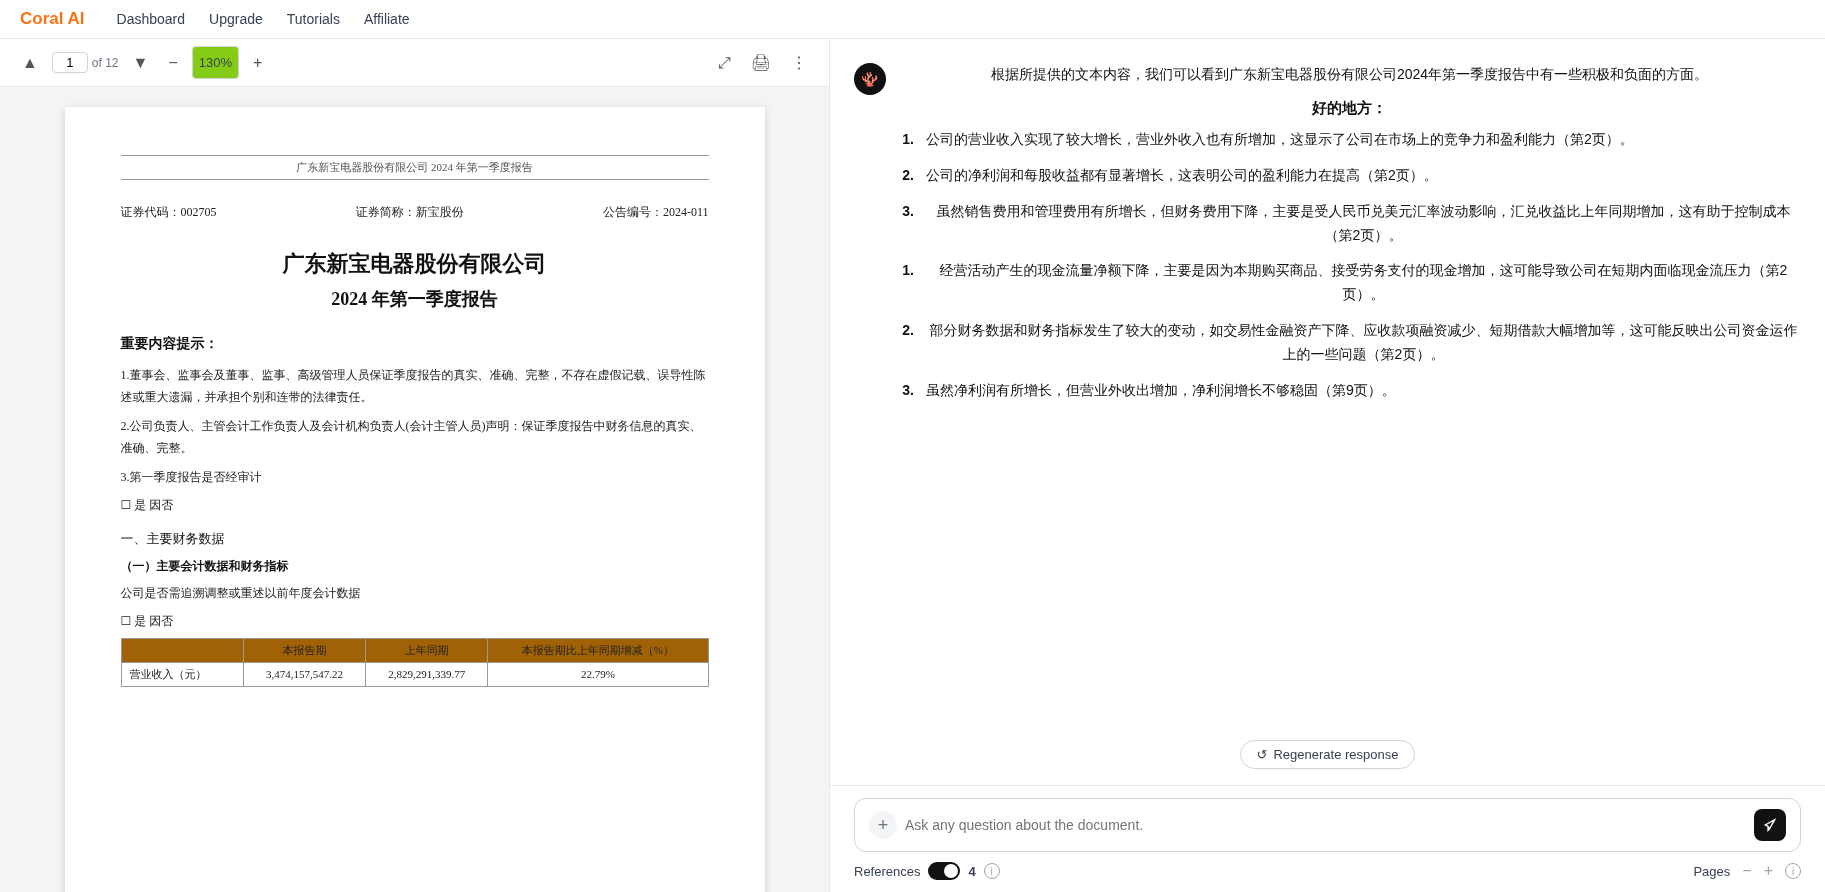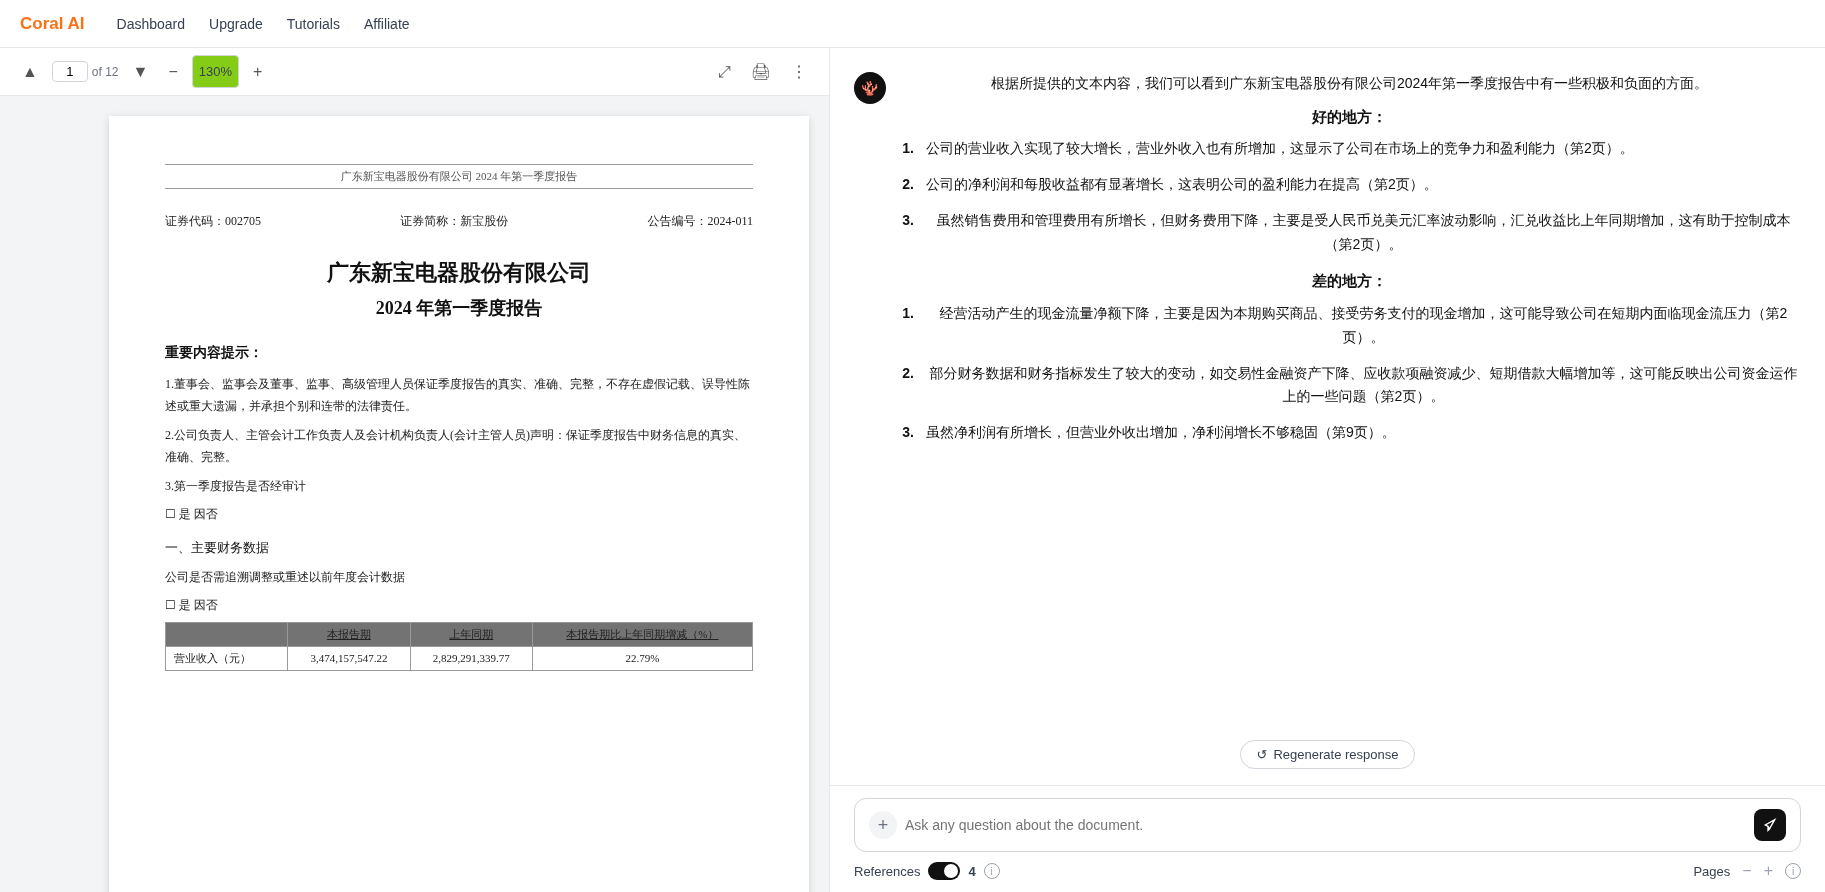--- a/index.html
+++ b/index.html
@@ -1,20 +1,20 @@
 <!DOCTYPE html>
 <html><head>
   <meta charset="utf-8">
   <style>
     * { margin: 0; padding: 0; box-sizing: border-box; }
     body { font-family: -apple-system, BlinkMacSystemFont, 'Segoe UI', sans-serif; background: #fff; width: 1825px; height: 892px; overflow: hidden; display: flex; flex-direction: column; }
 
     
     .top-nav {
-      display: flex; align-items: center; padding: 0 20px; height: 48px;
+      display: flex; align-items: center; padding: 0 20px; height: 39px;
       border-bottom: 1px solid #e5e7eb; background: #fff; flex-shrink: 0;
     }
     .nav-logo {
       font-weight: 700; font-size: 17px; color: #f97316; margin-right: 32px;
     }
     .nav-links { display: flex; gap: 24px; }
     .nav-link {
       font-size: 14px; color: #374151; cursor: pointer; text-decoration: none;
       padding: 4px 0;
     }
@@ -42,21 +42,21 @@
     }
     .page-sep { font-size: 12px; color: #6b7280; }
     .zoom-display {
       font-size: 13px; color: #374151; padding: 8px 6px; border: 1px solid #d1d5db;
       border-radius: 4px; background: #84cc16; cursor: pointer;
     }
     .toolbar-spacer { flex: 1; }
 
     
     .pdf-content {
-      flex: 1; overflow-y: auto; padding: 20px; display: flex; justify-content: flex-end;
+      flex: 1; overflow-y: auto; padding: 20px; display: flex; justify-content: center;
     }
     .pdf-page {
       background: #fff; width: 700px; min-height: 900px; box-shadow: 0 2px 8px rgba(0,0,0,0.15);
       padding: 48px 56px; font-family: 'SimSun', 'STSong', serif; position: relative;
     }
     .pdf-header-line {
       text-align: center; font-size: 11px; color: #555; border-top: 1px solid #999;
       border-bottom: 1px solid #999; padding: 4px 0; margin-bottom: 24px;
     }
     .pdf-meta {
@@ -79,21 +79,21 @@
     }
     .pdf-small-title {
       font-size: 12px; font-weight: bold; color: #111; margin-bottom: 8px;
     }
     .pdf-table {
       width: 100%; border-collapse: collapse; font-size: 11px; margin-top: 8px;
     }
     .pdf-table th, .pdf-table td {
       border: 1px solid #999; padding: 4px 8px; text-align: center; color: #222;
     }
-    .pdf-table th { background: #737373; font-weight: normal; text-decoration: underline; }
+    .pdf-table th { background: #a16207; font-weight: normal; }
     .pdf-table td:first-child { text-align: left; }
     .pdf-yn { font-size: 12px; color: #222; margin-bottom: 4px; }
 
     
     .pdf-content::-webkit-scrollbar { width: 8px; }
     .pdf-content::-webkit-scrollbar-track { background: #e5e7eb; }
     .pdf-content::-webkit-scrollbar-thumb { background: #9ca3af; border-radius: 4px; }
 
     
     .chat-panel {
@@ -227,20 +227,21 @@
           <span>公告编号：2024-011</span>
         </div>
         <div class="pdf-title-main">广东新宝电器股份有限公司</div>
         <div class="pdf-title-sub">2024 年第一季度报告</div>
         <div class="pdf-section-title">重要内容提示：</div>
         <div class="pdf-body-text">1.董事会、监事会及董事、监事、高级管理人员保证季度报告的真实、准确、完整，不存在虚假记载、误导性陈述或重大遗漏，并承担个别和连带的法律责任。</div>
         <div class="pdf-body-text">2.公司负责人、主管会计工作负责人及会计机构负责人(会计主管人员)声明：保证季度报告中财务信息的真实、准确、完整。</div>
         <div class="pdf-body-text">3.第一季度报告是否经审计</div>
         <div class="pdf-yn">☐ 是 因否</div>
         <div class="pdf-subsection">一、主要财务数据</div>
+        <div class="pdf-small-title">（一）主要会计数据和财务指标</div>
         <div class="pdf-body-text">公司是否需追溯调整或重述以前年度会计数据</div>
         <div class="pdf-yn">☐ 是 因否</div>
         <table class="pdf-table">
           <thead>
             <tr>
               <th></th>
               <th>本报告期</th>
               <th>上年同期</th>
               <th>本报告期比上年同期增减（%）</th>
             </tr>
@@ -272,21 +273,20 @@
               </li>
             <li>
                 <span class="num">2.</span>
                 <span>公司的净利润和每股收益都有显著增长，这表明公司的盈利能力在提高（第2页）。</span>
               </li>
             <li>
                 <span class="num">3.</span>
                 <span>虽然销售费用和管理费用有所增长，但财务费用下降，主要是受人民币兑美元汇率波动影响，汇兑收益比上年同期增加，这有助于控制成本（第2页）。</span>
               </li>
           </ol>
-          <div class="chat-section-title">差的地方：</div>
           <ol class="chat-list">
             <li>
                 <span class="num">1.</span>
                 <span>经营活动产生的现金流量净额下降，主要是因为本期购买商品、接受劳务支付的现金增加，这可能导致公司在短期内面临现金流压力（第2页）。</span>
               </li>
             <li>
                 <span class="num">2.</span>
                 <span>部分财务数据和财务指标发生了较大的变动，如交易性金融资产下降、应收款项融资减少、短期借款大幅增加等，这可能反映出公司资金运作上的一些问题（第2页）。</span>
               </li>
             <li>

